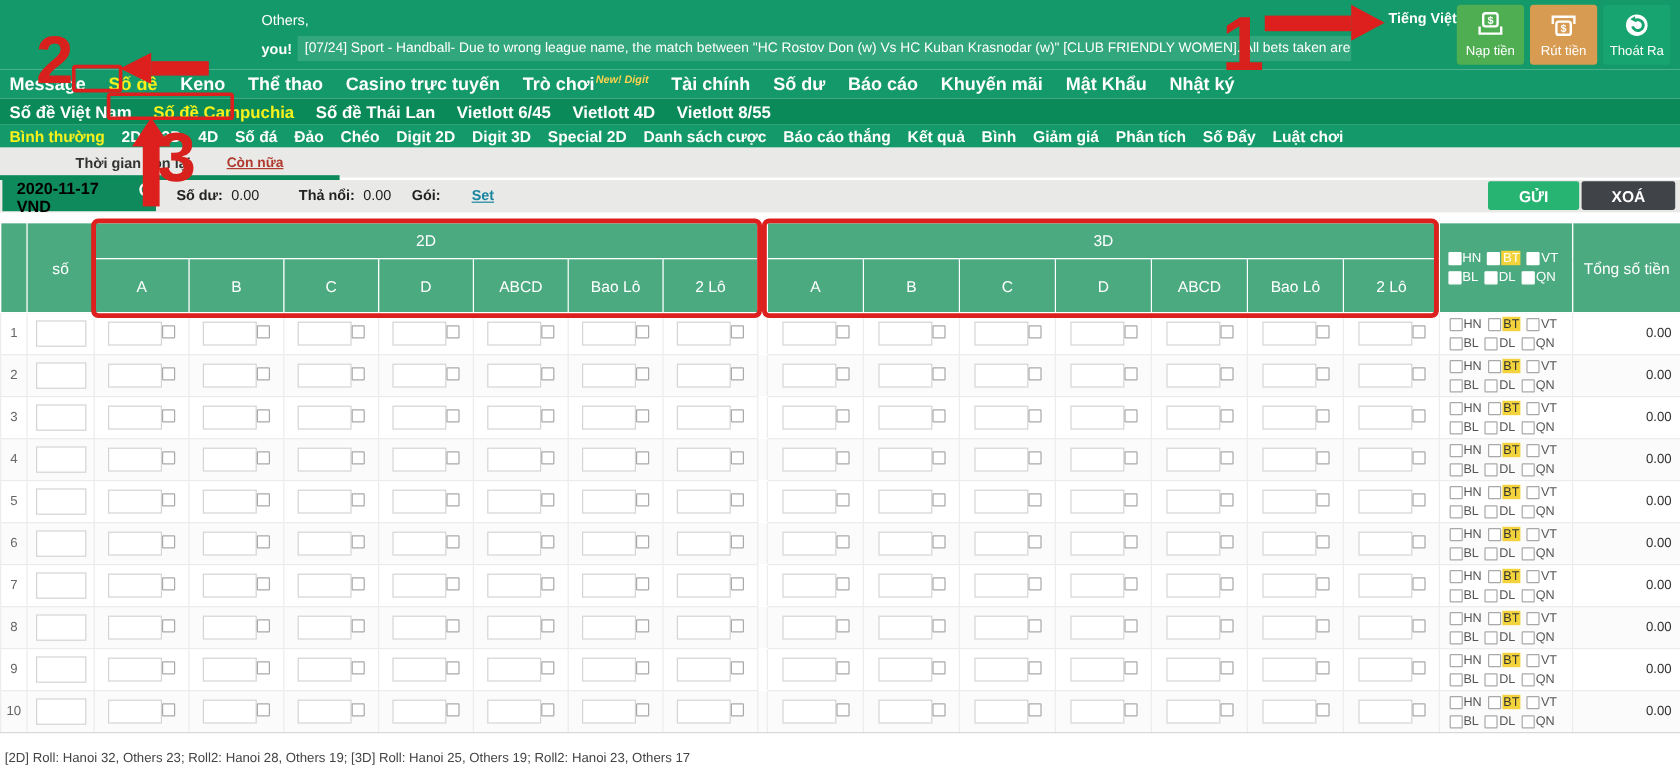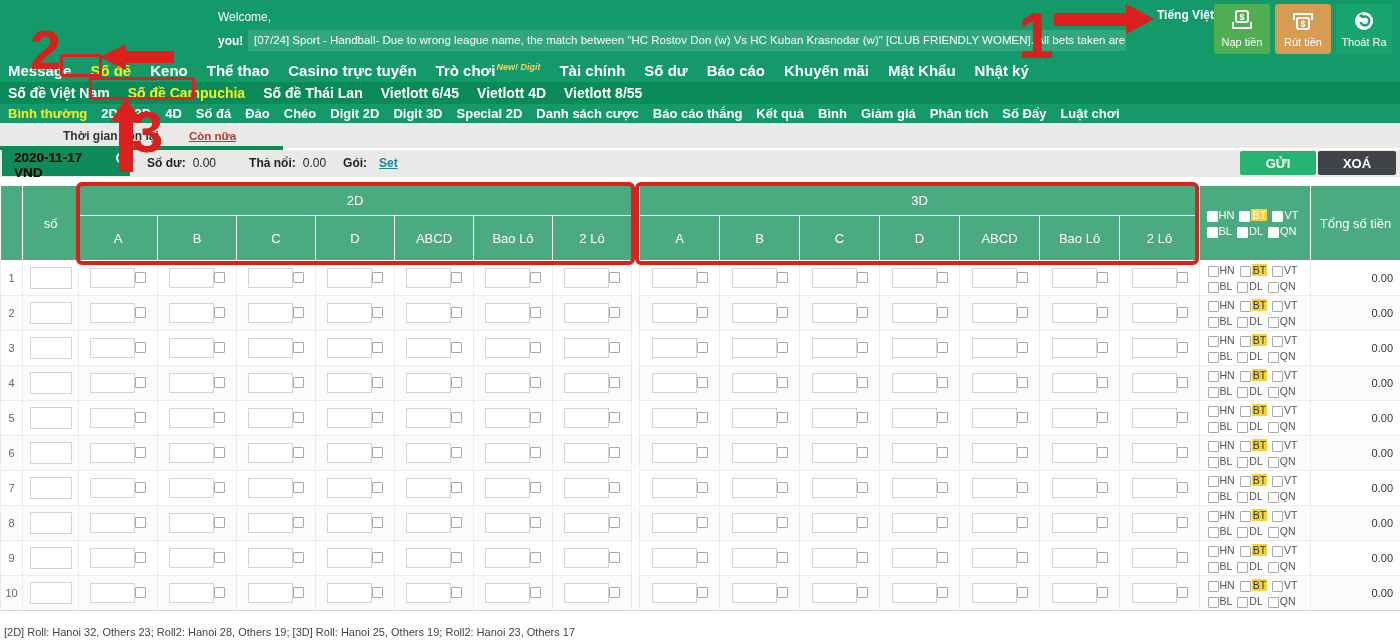--- a/index.html
+++ b/index.html
@@ -36,21 +36,21 @@
   #timer-label{margin-left:63px;font-size:12px;font-weight:bold;color:#333}
   #times{display:flex;gap:14px;margin-left:12px}
   .time{color:#0d8a5a;font-weight:bold;font-size:11.5px;white-space:nowrap}
   #more-link{color:#b03a2e;text-decoration:underline;font-weight:bold;font-size:11.5px;margin-left:30px;cursor:pointer}
   #strip{position:absolute;left:0;top:146px;width:283px;height:4px;background:#0d8a5a}
   #controls-row{position:absolute;left:0;top:150px;width:1400px;height:27px;background:#e9e9e7}
   #date-box{position:absolute;left:2px;top:0;width:128px;height:26px;background:#0e8a5c;color:#000000;font-weight:bold;
             font-size:13.5px;display:flex;align-items:flex-start;padding-left:12px;gap:12px;cursor:pointer}
   #ctrl-line{position:absolute;left:147px;top:0;height:26px;display:flex;align-items:center;gap:7px;font-size:12px;color:#222}
   .ctl-label{font-weight:bold}
-  #set-link{color:#1b86a0;text-decoration:underline;font-weight:bold;cursor:pointer;margin-left:5px}
+  #set-link{color:#1b86a0;text-decoration:underline;font-weight:bold;cursor:pointer;margin-left:19px}
   .act-btn{position:absolute;top:1px;height:24px;border:none;color:#fff;font-weight:bold;font-size:13px;
            font-family:"Liberation Sans",sans-serif;border-radius:2px;cursor:pointer}
   #send-btn{left:1240px;width:76px;background:#27b372}
   #clear-btn{left:1318px;width:78px;background:#404347}
 
   
   #table-wrap{position:absolute;left:0;top:185px;width:1400px}
   table{border-collapse:collapse;table-layout:fixed;width:1400px}
   th{background:#4caa80;color:#fff;font-weight:normal;font-size:13px;border:1px solid #fff;text-align:center;vertical-align:middle}
   th.grp{height:30px}
@@ -96,21 +96,21 @@
   #arr1-tri{left:1126px;top:4px;border-top:15px solid transparent;border-bottom:15px solid transparent;border-left:28px solid #dd1f1d}
   #arr2-body{left:126px;top:51px;width:48px;height:12px}
   #arr2-tri{left:100px;top:44px;border-top:13px solid transparent;border-bottom:13px solid transparent;border-right:26px solid #dd1f1d}
   #arr3-body{left:119px;top:121px;width:14px;height:51px}
   #arr3-tri{left:110px;top:98px;border-left:16px solid transparent;border-right:16px solid transparent;border-bottom:24px solid #dd1f1d}
 </style>
 </head>
 <body>
 
 <div id="topbar">
-  <div id="welcome">Welcome,</div>
+  <div id="welcome">Others,</div>
   <div id="you">you!</div>
   <div id="marquee">[07/24] Sport - Handball- Due to wrong league name, the match between "HC Rostov Don (w) Vs HC Kuban Krasnodar (w)" [CLUB FRIENDLY WOMEN]. All bets taken are considered REFUNDED. The actual league name is [HANDBALL-CLUB F</div>
   <div id="lang">Tiếng Việt</div>
   <div id="topbtns">
     <div class="tbtn deposit">
       <span>
         <svg width="24" height="22" viewBox="0 0 24 22">
             <rect x="6" y="1" width="12" height="11" rx="2" fill="none" stroke="#fff" stroke-width="2"></rect>
             <text x="12" y="10" font-size="9" fill="#fff" text-anchor="middle" font-weight="bold">$</text>
             <path d="M3 12 v6 h18 v-6" fill="none" stroke="#fff" stroke-width="2"></path>

